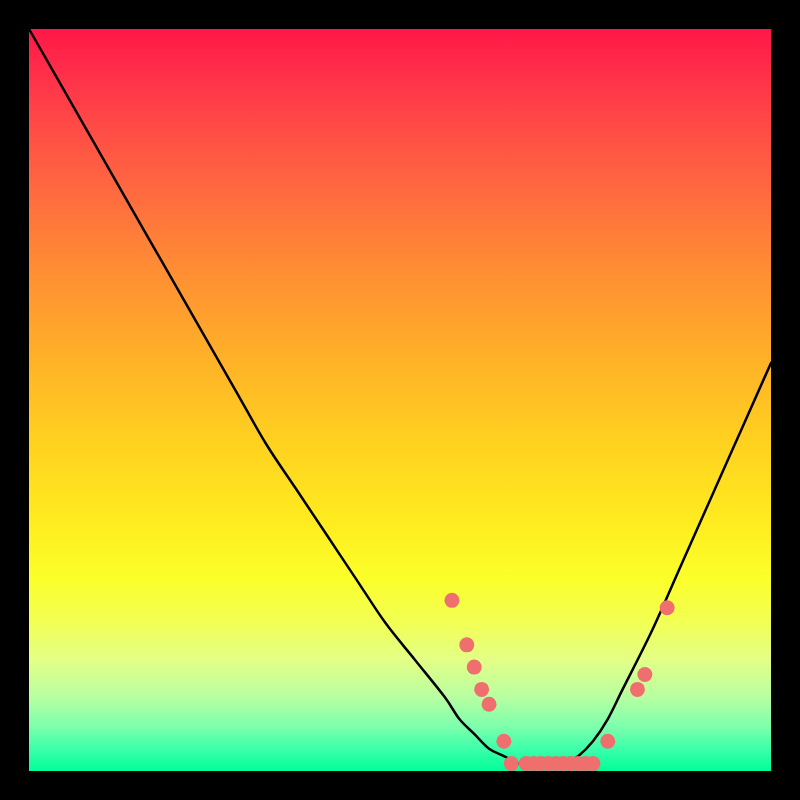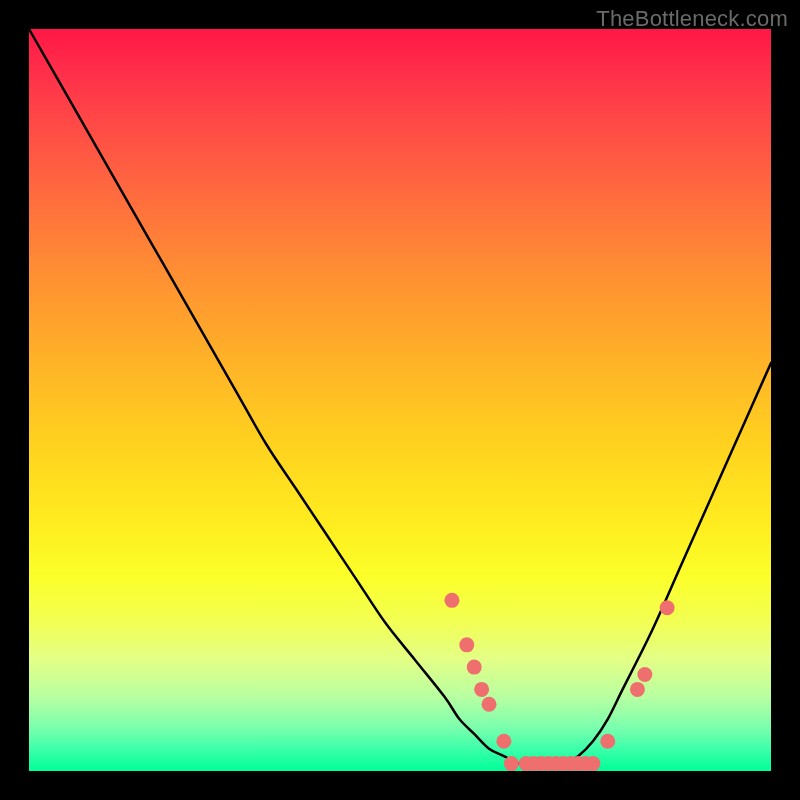--- a/index.html
+++ b/index.html
@@ -61,21 +61,20 @@
     font-size: 22px;
     font-weight: 500;
     letter-spacing: 0.2px;
     pointer-events: none;
   }
 </style>
 </head>
 <body>
 
 <div class="frame">
-  <div class="watermark">TheBottleneck.com</div>
   <div class="plot-area">
     <div class="gradient-bg"></div>
     <svg class="curve-layer" viewBox="0 0 742 742" preserveAspectRatio="none">
       <path id="curve-path" fill="none" stroke="#000000" stroke-width="2.5" stroke-linecap="round" stroke-linejoin="round" d="M 0 0 C 4.946666666666666 8.656666666666657 19.78666666666667 34.62666666666661 29.68 51.93999999999994 C 39.57333333333333 69.25333333333327 49.46666666666667 86.56666666666666 59.36 103.88 C 69.25333333333333 121.19333333333333 79.14666666666666 138.5066666666666 89.03999999999999 155.81999999999994 C 98.93333333333332 173.13333333333327 108.82666666666667 190.44666666666666 118.72 207.76 C 128.61333333333334 225.07333333333332 138.50666666666666 242.38666666666666 148.4 259.7 C 158.29333333333335 277.0133333333333 168.18666666666664 294.3266666666667 178.07999999999998 311.64000000000004 C 187.97333333333333 328.9533333333334 197.86666666666667 346.26666666666665 207.76000000000002 363.58 C 217.65333333333336 380.8933333333333 227.54666666666668 399.4433333333333 237.44 415.52 C 247.33333333333331 431.59666666666664 257.2266666666667 445.20000000000005 267.12 460.04 C 277.0133333333333 474.88 286.9066666666667 489.72 296.8 504.56 C 306.6933333333333 519.4 316.5866666666667 534.2399999999999 326.48 549.0799999999999 C 336.37333333333333 563.92 346.26666666666665 579.9966666666667 356.15999999999997 593.6 C 366.0533333333333 607.2033333333334 375.9466666666667 618.3333333333334 385.84000000000003 630.7 C 395.73333333333335 643.0666666666667 408.1 657.9066666666666 415.52000000000004 667.8 C 422.94000000000005 677.6933333333333 425.4133333333333 683.8766666666666 430.35999999999996 690.06 C 435.3066666666666 696.2433333333333 440.25333333333333 699.9533333333333 445.2 704.9 C 450.14666666666665 709.8466666666667 455.09333333333336 716.03 460.04 719.74 C 464.9866666666667 723.45 469.93333333333334 724.6866666666666 474.88 727.16 C 479.82666666666665 729.6333333333333 484.77333333333337 733.3433333333334 489.72 734.58 C 494.6666666666667 735.8166666666667 499.6133333333334 734.58 504.56000000000006 734.58 C 509.5066666666667 734.58 514.4533333333334 734.58 519.4 734.58 C 524.3466666666666 734.58 529.2933333333333 735.8166666666667 534.24 734.58 C 539.1866666666667 733.3433333333334 544.1333333333334 730.87 549.08 727.16 C 554.0266666666666 723.4499999999999 558.9733333333334 718.5033333333333 563.92 712.32 C 568.8666666666666 706.1366666666668 573.8133333333333 698.7166666666666 578.76 690.06 C 583.7066666666667 681.4033333333333 586.1800000000001 675.22 593.6 660.38 C 601.02 645.54 613.3866666666667 622.0433333333333 623.28 601.02 C 633.1733333333333 579.9966666666667 643.0666666666667 556.5 652.96 534.24 C 662.8533333333334 511.98 672.7466666666667 489.71999999999997 682.64 467.46 C 692.5333333333333 445.2 702.4266666666666 422.94 712.3199999999999 400.68 C 722.2133333333333 378.42 737.0533333333333 345.03 742 333.9"></path>
     </svg>
     <svg class="points-layer" viewBox="0 0 742 742" preserveAspectRatio="none">
       <g id="points-group">
           <circle cx="422.93999999999994" cy="571.34" r="7.5" fill="#ef6f6f"></circle>
           <circle cx="437.78" cy="615.86" r="7.5" fill="#ef6f6f"></circle>
           <circle cx="445.2" cy="638.12" r="7.5" fill="#ef6f6f"></circle>

